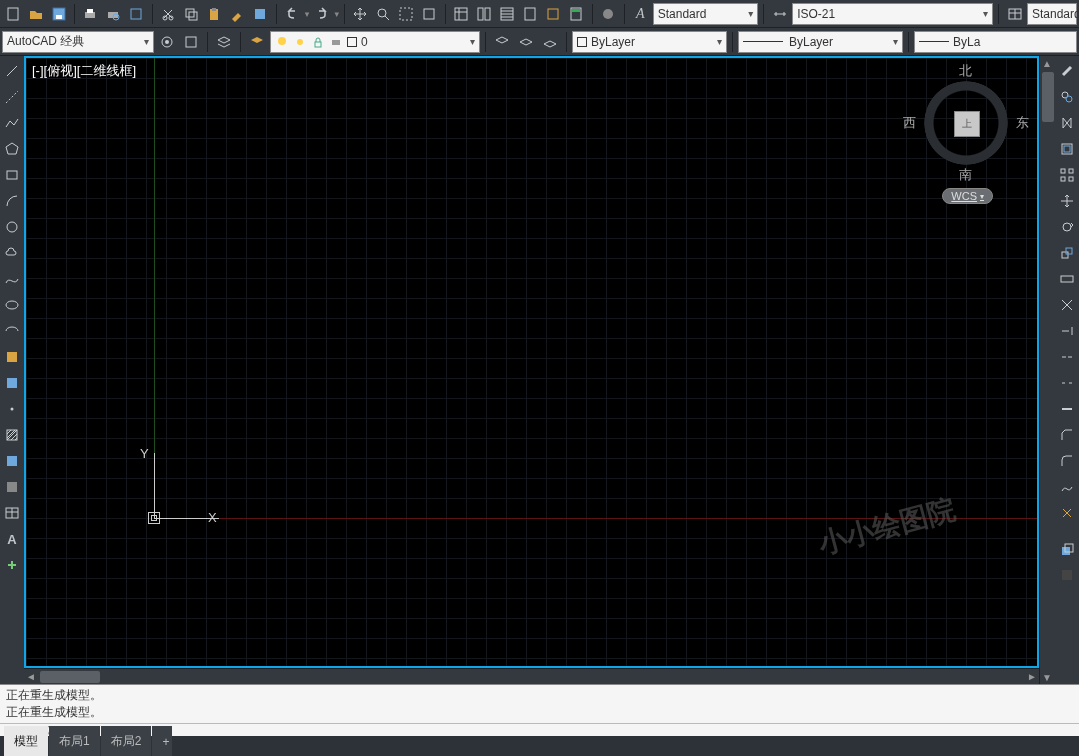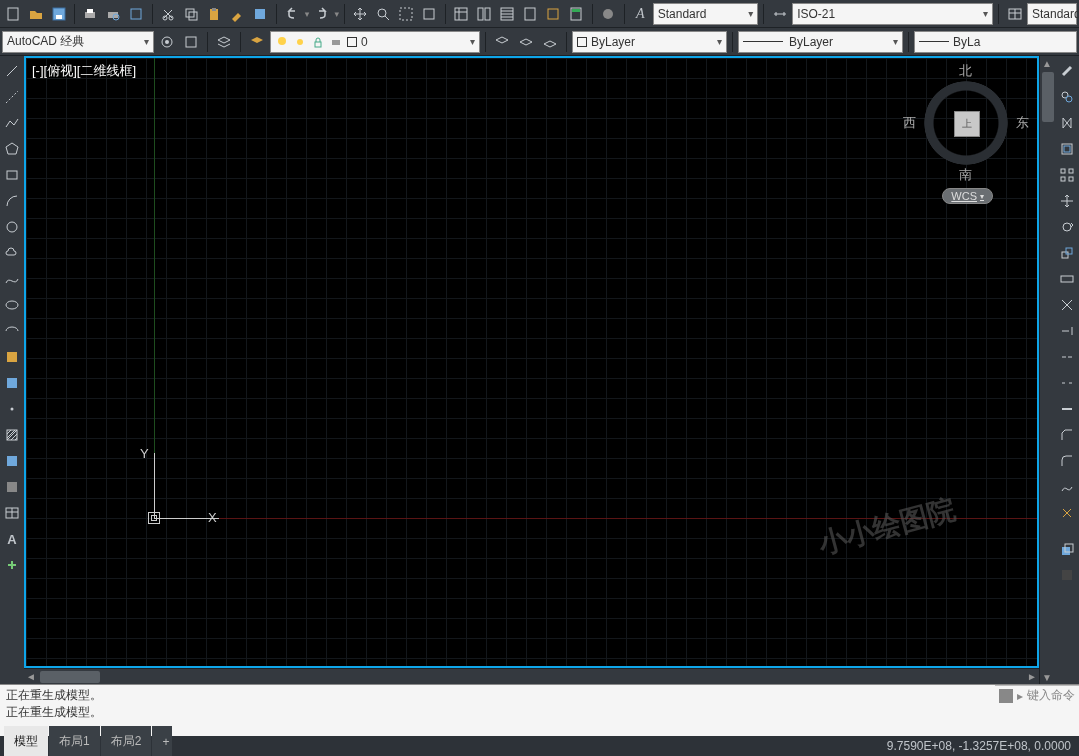--- a/index.html
+++ b/index.html
@@ -35,21 +35,21 @@
 .viewcube{position:absolute;top:20px;right:26px;width:90px;height:90px;}
 .vcring{position:absolute;inset:0;border-radius:50%;background:radial-gradient(circle,transparent 50%,#2a2e33 52%,#2a2e33 65%,transparent 66%);}
 .vctop{position:absolute;left:33px;top:33px;width:26px;height:26px;background:#c8c8c8;color:#555;display:flex;align-items:center;justify-content:center;font-size:10px;border:1px solid #888;}
 .vcdir{position:absolute;color:#aaa;font-size:13px;}
 .wcs{position:absolute;top:130px;right:44px;background:#6a6e72;color:#ddd;border:1px solid #888;border-radius:10px;padding:1px 8px;font-size:11px;display:flex;align-items:center;gap:3px;text-decoration:underline;}
 .hscroll{height:16px;background:#34393f;border-top:1px solid #1d2125;display:flex;align-items:center;}
 .hthumb{height:12px;background:#5a6066;width:60px;margin-left:2px;border-radius:2px;}
 .harrow{width:14px;height:12px;display:flex;align-items:center;justify-content:center;color:#999;font-size:10px;}
 .vscroll{width:16px;background:#34393f;border-left:1px solid #1d2125;display:flex;flex-direction:column;}
 .vthumb{width:12px;background:#5a6066;height:50px;margin:2px auto 0;border-radius:2px;}
-.cmdarea{height:52px;background:#f5f5f5;color:#333;border-top:1px solid #888;display:flex;}
+.cmdarea{height:52px;background:#f5f5f5;color:#333;border-top:1px solid #888;display:flex;flex-direction:column;}
 .cmdhist{flex:1;padding:2px 6px;font-size:12px;}
 .cmdline{height:20px;display:flex;align-items:center;border-top:1px solid #bbb;padding:0 4px;gap:4px;}
 .cmdicon{width:14px;height:14px;background:#888;}
 .cmdinput{flex:1;color:#888;}
 .tabs{height:20px;background:#2d3238;display:flex;align-items:flex-end;padding-left:4px;gap:1px;}
 .tab{height:30px;padding:0 10px;display:flex;align-items:center;font-size:12px;cursor:pointer;border-top:1px solid transparent;margin-top:44px;}
 .tab.active{background:#e8e8e8;color:#222;}
 .tab.inactive{background:#3a4046;color:#bbb;}
 .tabadd{width:20px;color:#999;text-align:center;}
 .status{position:absolute;bottom:0;right:8px;height:20px;display:flex;align-items:center;color:#c0c5ca;font-size:12px;}
@@ -590,14 +590,13 @@
   <div class="tab active">
       <span>模型</span>
     </div>
   <div class="tab inactive">
       <span>布局1</span>
     </div>
   <div class="tab inactive">
       <span>布局2</span>
     </div>
   <div class="tab inactive tabadd">+</div>
-  <div class="status">9.7590E+08, -1.3257E+08, 0.0000</div>
 </div>
 
 </body></html>

